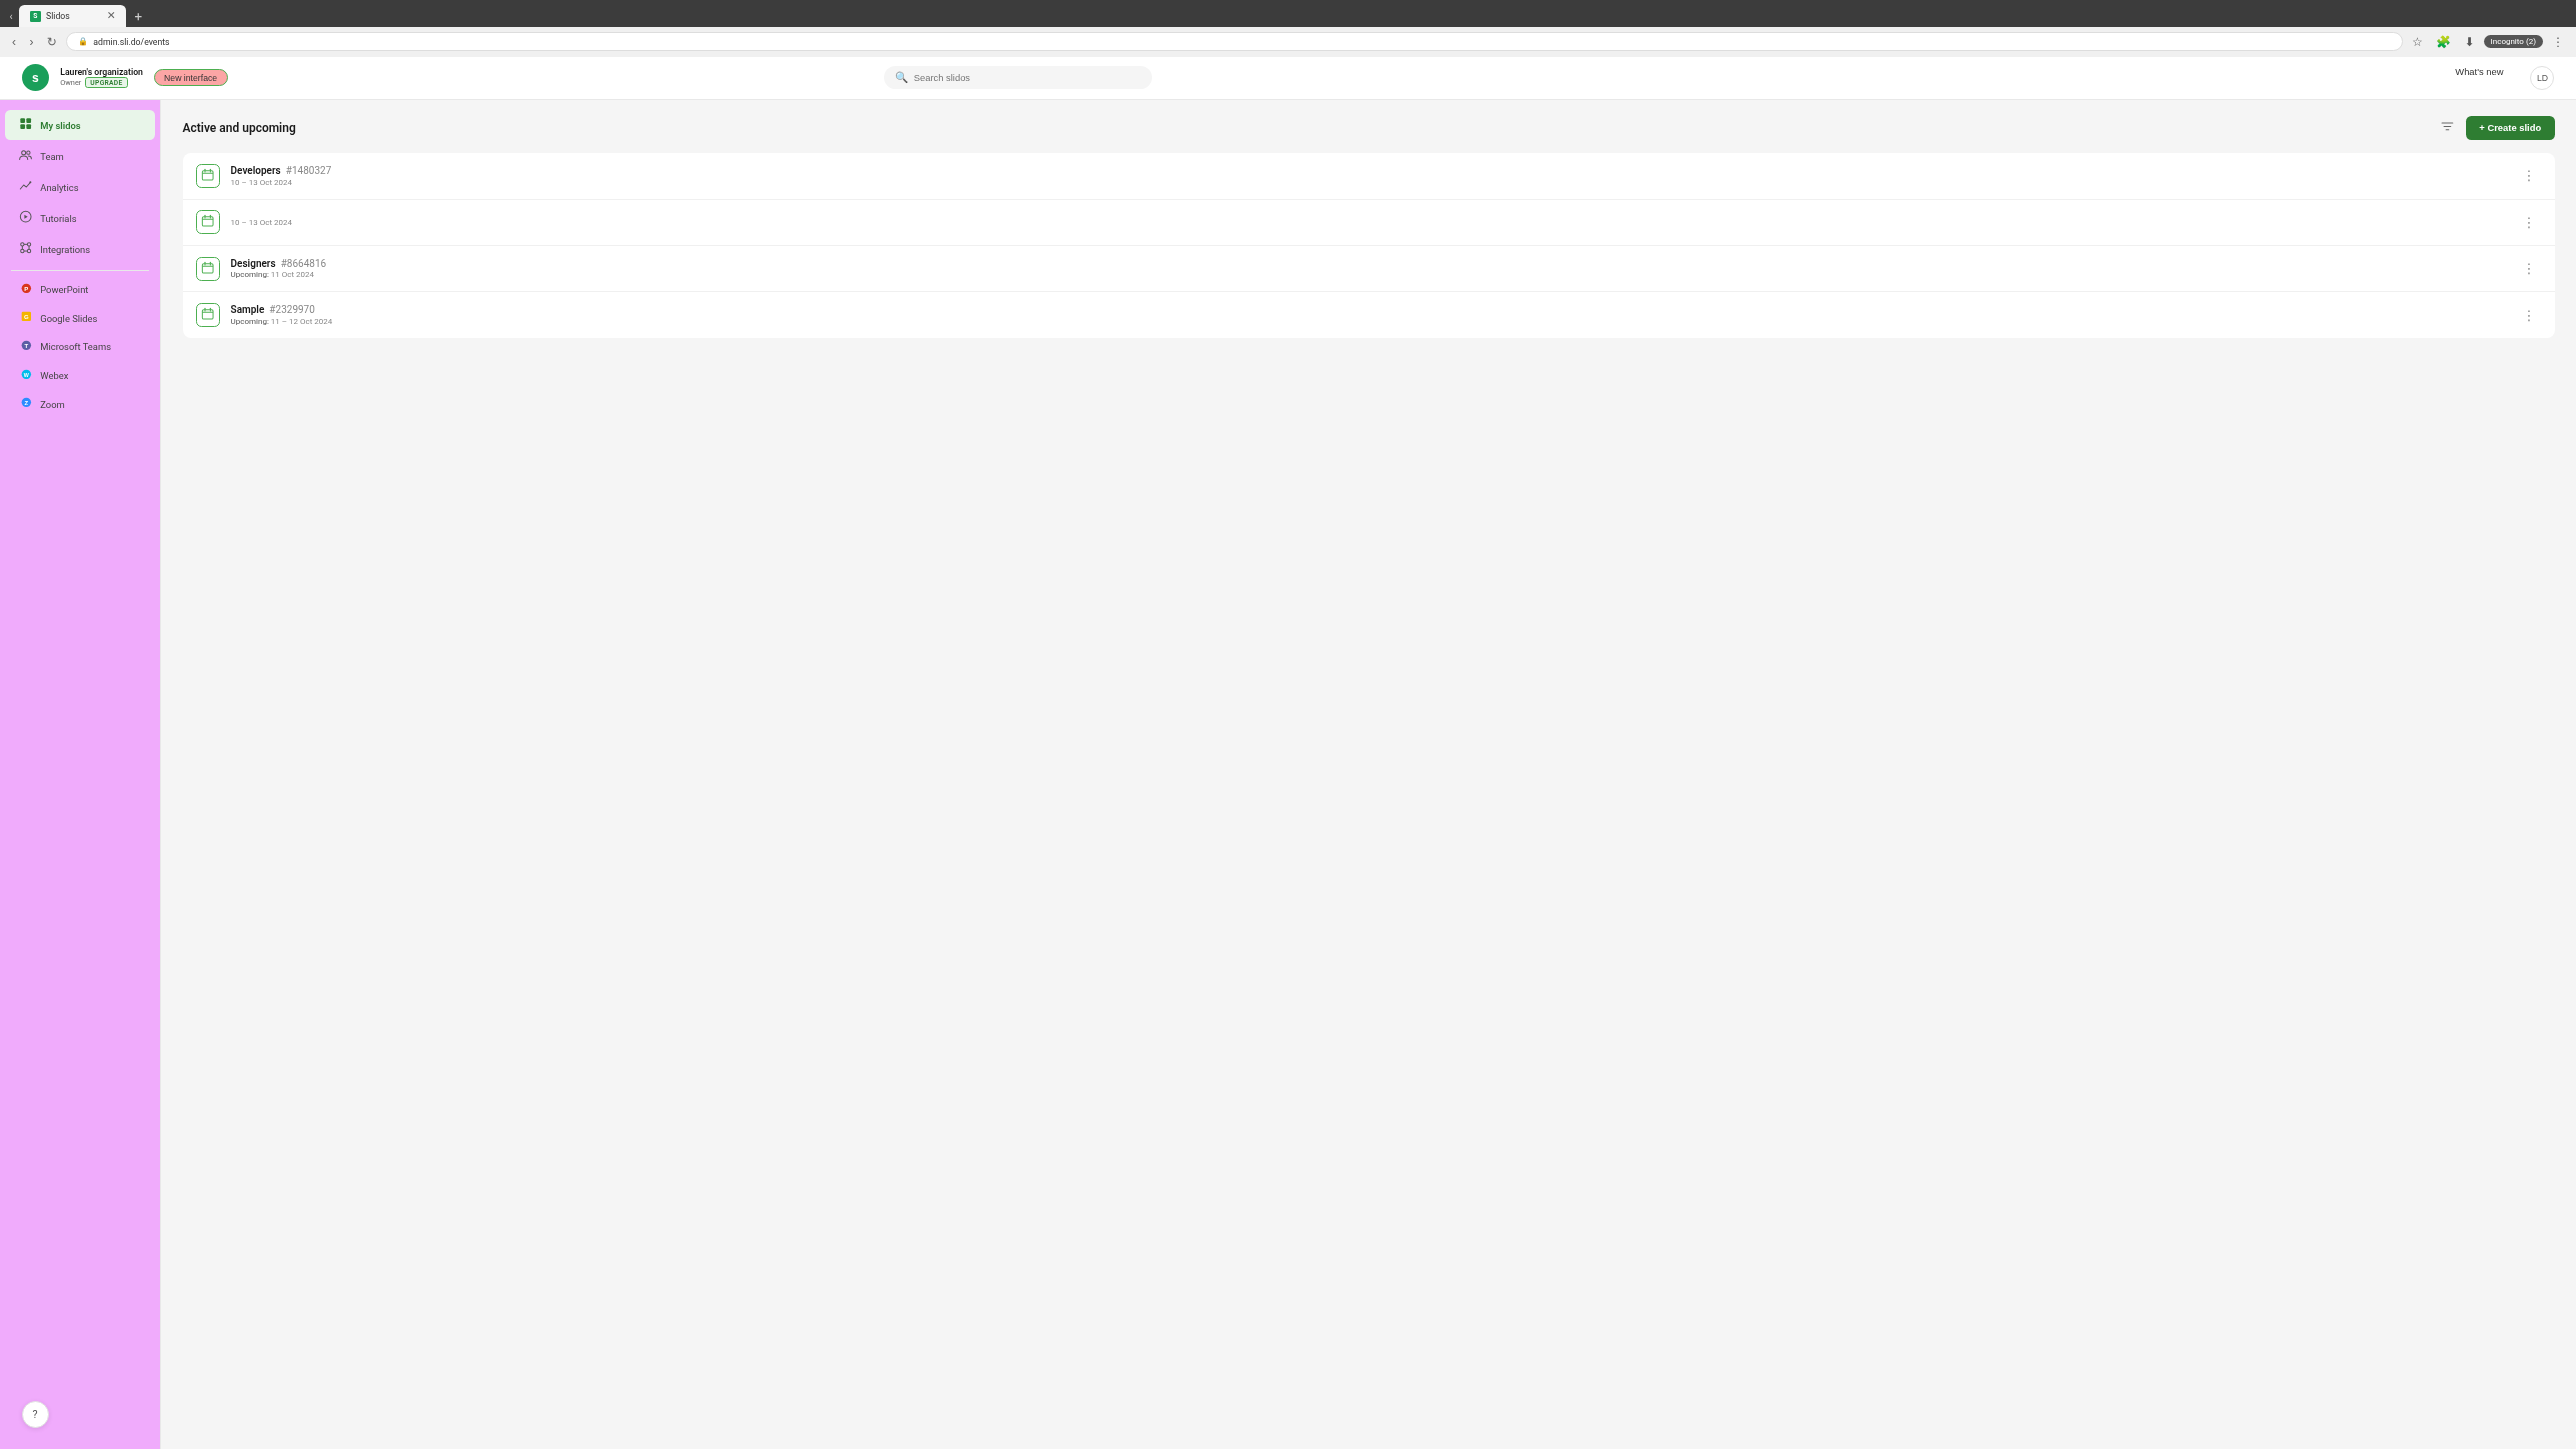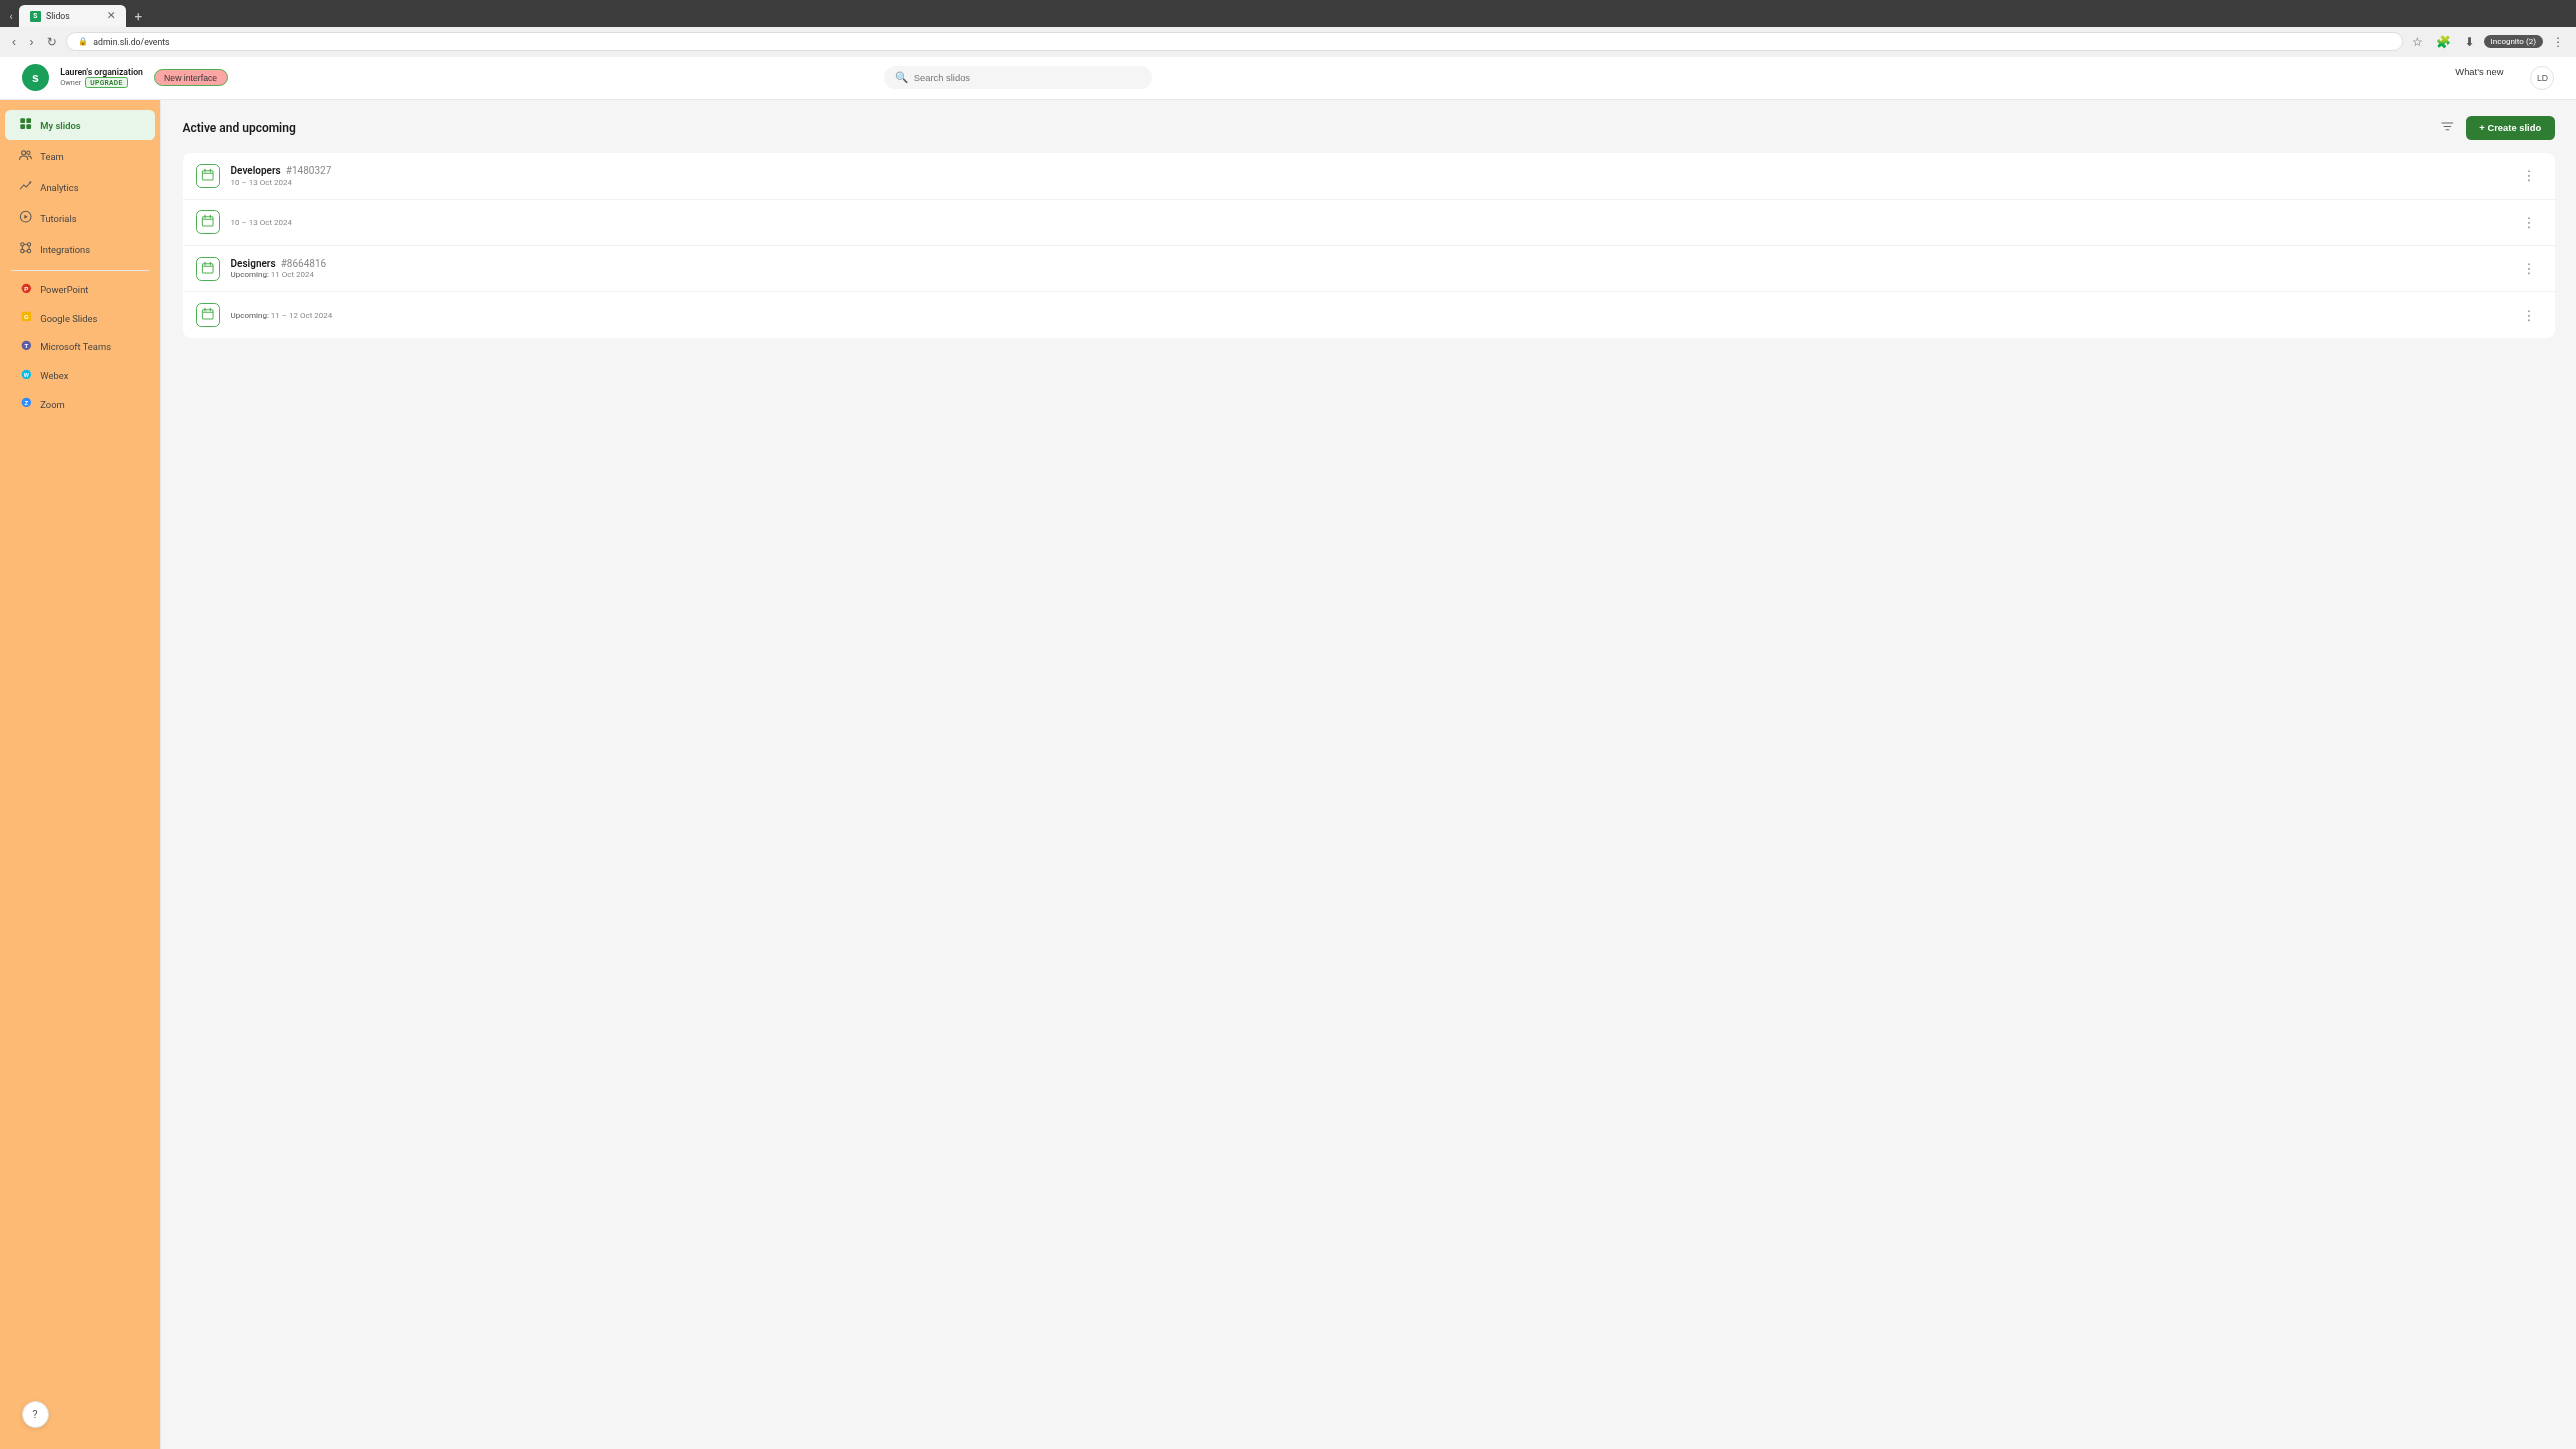--- a/index.html
+++ b/index.html
@@ -38,21 +38,21 @@
     .search-icon { color: #888; font-size: 10.7px; }
     .search-input { background: none; border: none; outline: none; font-size: 9.4px; color: #555; width: 100%; }
     .header-right { display: flex; align-items: flex-start; gap: 27px; margin-left: auto; }
     .whats-new-btn { background: none; border: none; cursor: pointer; font-size: 9.4px; color: #333; }
     .avatar-btn { width: 24px; height: 24px; border-radius: 50%; background: white; border: 1.3px solid #e0e0e0; cursor: pointer; display: flex; align-items: center; justify-content: center; font-size: 8.7px; color: #555; overflow: hidden; }
 
     
     .app-body { display: flex; flex: 1; overflow: hidden; }
 
     
-    .sidebar { width: 161px; background: #fdba74; border-right: 0.7px solid #e8e8e8; padding: 10.7px 0; flex-shrink: 0; overflow-y: auto; }
+    .sidebar { width: 161px; background: #f0abfc; border-right: 0.7px solid #e8e8e8; padding: 10.7px 0; flex-shrink: 0; overflow-y: auto; }
     .sidebar-item { display: flex; align-items: center; gap: 6.7px; padding: 6.7px 13.4px; cursor: pointer; border-radius: 5.4px; margin: 0 5.4px 1.3px; color: #444; font-size: 9.4px; text-decoration: none; }
     .sidebar-item.active { background: #e8f5e9; color: #2e7d32; font-weight: 600; }
     .sidebar-item .item-icon { font-size: 12px; width: 14.8px; text-align: center; }
     .sidebar-divider { height: 0.7px; background: #e8e8e8; margin: 5.4px 10.7px; }
 
     
     .main-content { flex: 1; background: #f5f5f5; overflow-y: auto; padding: 16px 21.5px; }
     .content-header { display: flex; align-items: center; justify-content: space-between; margin-bottom: 13.4px; }
     .section-title { font-size: 12px; font-weight: 600; color: #1a1a1a; }
     .header-actions { display: flex; align-items: center; gap: 8px; }
@@ -338,20 +338,24 @@
             <span class="cal-icon-inner">
               <svg width="13.4" height="13.4" viewBox="0 0 20 20" fill="none">
                   <rect x="2" y="4" width="16" height="14" rx="2" stroke="#4caf50" stroke-width="1.5"></rect>
                   <line x1="2" y1="8" x2="18" y2="8" stroke="#4caf50" stroke-width="1.5"></line>
                   <line x1="6" y1="2" x2="6" y2="6" stroke="#4caf50" stroke-width="1.5" stroke-linecap="round"></line>
                   <line x1="14" y1="2" x2="14" y2="6" stroke="#4caf50" stroke-width="1.5" stroke-linecap="round"></line>
                 </svg>
             </span>
           </div>
           <div class="event-info">
+            <div>
+              <span class="event-name">Sample</span>
+              <span class="event-id">#2329970</span>
+            </div>
             <div class="event-date">
               <span class="upcoming-label">Upcoming:</span> 11 – 12 Oct 2024
             </div>
           </div>
           <button class="event-menu-btn">⋮</button>
         </div>
       </div>
     </main>
   </div>
 </div>

